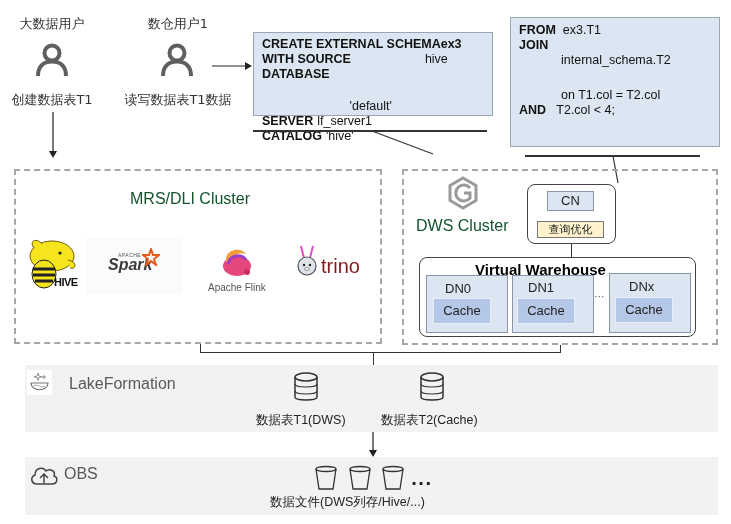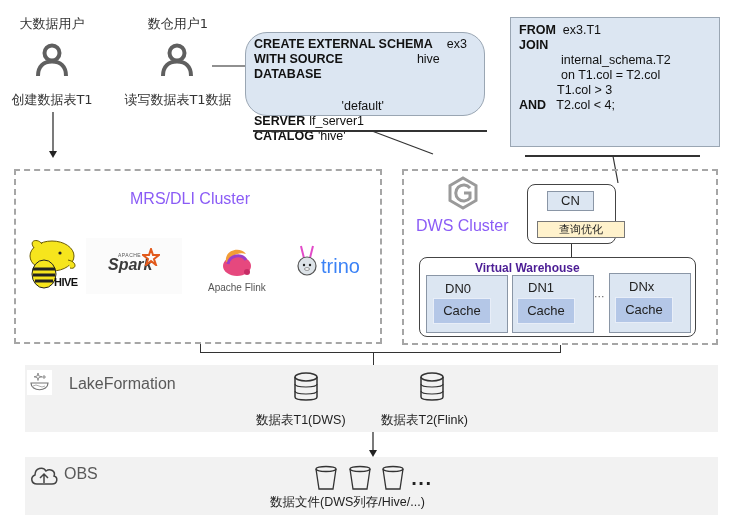--- a/index.html
+++ b/index.html
@@ -5,26 +5,26 @@
   * { box-sizing: border-box; margin: 0; padding: 0; }
   html, body { width: 731px; height: 524px; background: #ffffff; overflow: hidden; }
   body { position: relative; font-family: "DejaVu Sans", "Liberation Sans", sans-serif; color: #222; }
   .abs { position: absolute; }
   .user-label { font-size: 13px; color: #333; white-space: nowrap; text-align: center; }
   .user-icon { width: 36px; height: 36px; }
   .sql-box { background: #dce6f2; border: 1px solid #9aa6b3; font-family: "Liberation Sans", sans-serif; font-size: 12.5px; line-height: 15px; color: #111; padding: 4px 8px; }
   .sql-box b { font-weight: 700; }
   .line { background: #333; }
   .dashed-box { border: 2px dashed #a6a6a6; }
-  .cluster-title { font-family: "Liberation Sans", sans-serif; font-size: 16px; color: #8b5cf6; white-space: nowrap; }
+  .cluster-title { font-family: "Liberation Sans", sans-serif; font-size: 16px; color: #14532d; white-space: nowrap; }
   .logo { font-family: "Liberation Sans", sans-serif; }
   .rounded-box { border: 1.5px solid #444; border-radius: 8px; background: #fff; }
   .cn-box { background: #dce6f2; border: 1px solid #8a96a6; font-family: "Liberation Sans", sans-serif; font-size: 13px; text-align: center; line-height: 18px; }
   .qo-box { background: #fff2cc; border: 1px solid #777; font-size: 11px; text-align: center; line-height: 15px; }
-  .vw-title { font-family: "Liberation Sans", sans-serif; font-weight: 700; font-size: 12px; color: #4c1d95; white-space: nowrap; }
+  .vw-title { font-family: "Liberation Sans", sans-serif; font-weight: 700; font-size: 15px; color: #000000; white-space: nowrap; }
   .dn-box { background: #dce6f2; border: 1px solid #8a96a6; }
   .dn-label { font-family: "Liberation Sans", sans-serif; font-size: 13px; }
   .cache-box { background: #b4c7e7; border: 1px solid #e8eef8; font-family: "Liberation Sans", sans-serif; font-size: 13px; text-align: center; line-height: 24px; }
   .band { background: #f2f2f2; }
   .band-title { font-family: "Liberation Sans", sans-serif; font-size: 16px; color: #595959; white-space: nowrap; }
   .db-label { font-size: 12.5px; color: #222; white-space: nowrap; text-align: left; font-family: "Liberation Sans", sans-serif; }
   svg { display: block; }
 </style>
 </head>
 <body>
@@ -49,24 +49,24 @@
 
 <svg class="abs" style="left:48px;top:110px;" width="10" height="50">
     <line x1="5" y1="2" x2="5" y2="42" stroke="#222" stroke-width="1.2"></line>
     <polygon points="1,41 9,41 5,48" fill="#222"></polygon>
   </svg>
 <svg class="abs" style="left:210px;top:61px;" width="44" height="10">
     <line x1="2" y1="5" x2="36" y2="5" stroke="#222" stroke-width="1.2"></line>
     <polygon points="35,1 35,9 42,5" fill="#222"></polygon>
   </svg>
 
-<div class="abs sql-box" style="left:245px;top:32px;width:240px;height:84px;border-radius:22px;">
+<div class="abs sql-box" style="left:253px;top:32px;width:240px;height:84px;">
   <div style="display:flex;">
       <b>CREATE EXTERNAL SCHEMA</b>
-      <span style="margin-left:14px;">ex3</span>
+      <span style="font-weight:bold;">ex3</span>
     </div>
   <div style="display:flex;">
       <b>WITH SOURCE</b>
       <span style="margin-left:74px;">hive</span>
     </div>
   <div style="display:flex;">
       <b>DATABASE</b>
       <span style="margin-left:20px;margin-top:32px;">'default'</span>
     </div>
   <div style="display:flex;">
@@ -80,22 +80,21 @@
 </div>
 <div class="abs line" style="left:253px;top:130px;width:234px;height:1.5px;"></div>
 <svg class="abs" style="left:370px;top:129px;" width="70" height="30">
     <line x1="2" y1="2" x2="63" y2="25" stroke="#333" stroke-width="1.2"></line>
   </svg>
 
 <div class="abs sql-box" style="left:510px;top:17px;width:210px;height:130px;padding-top:5px;">
   <div><b>FROM</b>&nbsp; <span>ex3.T1</span></div>
   <div><b>JOIN</b></div>
   <div style="padding-left:42px;">internal_schema.T2</div>
-  <div style="padding-left:42px;">on T1.col = T2.col</div>
-  <div style="padding-left:38px;">T1.col &gt; 3</div>
+  <div style="padding-left:42px;margin-top:20px;">on T1.col = T2.col</div>
   <div><b>AND</b>&nbsp;&nbsp; <span>T2.col &lt; 4;</span></div>
 </div>
 <div class="abs line" style="left:525px;top:155px;width:175px;height:1.5px;"></div>
 <svg class="abs" style="left:610px;top:155px;" width="12" height="30">
     <line x1="3" y1="1" x2="8" y2="28" stroke="#333" stroke-width="1.2"></line>
   </svg>
 
 <div class="abs dashed-box" style="left:14px;top:169px;width:368px;height:175px;"></div>
 <div class="abs cluster-title" style="left:130px;top:190px;">MRS/DLI Cluster</div>
 
@@ -131,35 +130,35 @@
 
 <div class="abs" style="left:295px;top:244px;width:85px;height:36px;">
   <svg class="abs" style="left:0;top:0;" width="24" height="34" viewBox="0 0 24 34">
     <path d="M6 2 L9 14" stroke="#e24bc9" stroke-width="2"></path>
     <path d="M18 2 L15 14" stroke="#e24bc9" stroke-width="2"></path>
     <circle cx="12" cy="22" r="9" fill="#dde3e8" stroke="#555" stroke-width="1.2"></circle>
     <circle cx="9" cy="21" r="1.2" fill="#222"></circle>
     <circle cx="15" cy="21" r="1.2" fill="#222"></circle>
     <ellipse cx="12" cy="25" rx="2.5" ry="1.4" fill="#fff" stroke="#555" stroke-width="0.6"></ellipse>
   </svg>
-  <span class="abs logo" style="left:26px;top:11px;font-size:20px;color:#3b82f6;">trino</span>
+  <span class="abs logo" style="left:26px;top:11px;font-size:20px;color:#7f1d1d;">trino</span>
 </div>
 
 <div class="abs dashed-box" style="left:402px;top:169px;width:316px;height:176px;"></div>
 <div class="abs" style="left:446px;top:176px;">
   <svg width="34" height="34" viewBox="0 0 34 34">
     <polygon points="17,2 30,9.5 30,24.5 17,32 4,24.5 4,9.5" fill="none" stroke="#9a9a9a" stroke-width="3"></polygon>
     <path d="M24 12 A8 8 0 1 0 24 22 L24 17 L18 17" fill="none" stroke="#9a9a9a" stroke-width="3"></path>
   </svg>
 </div>
 <div class="abs cluster-title" style="left:416px;top:217px;">DWS Cluster</div>
 
 <div class="abs rounded-box" style="left:527px;top:184px;width:89px;height:60px;"></div>
 <div class="abs cn-box" style="left:547px;top:191px;width:47px;height:20px;">CN</div>
-<div class="abs qo-box" style="left:537px;top:221px;width:88px;height:17px;">查询优化</div>
+<div class="abs qo-box" style="left:537px;top:221px;width:67px;height:17px;">查询优化</div>
 <div class="abs line" style="left:571px;top:244px;width:1.2px;height:14px;"></div>
 
 <div class="abs rounded-box" style="left:419px;top:257px;width:277px;height:80px;"></div>
 <div class="abs vw-title" style="left:475px;top:261px;">Virtual Warehouse</div>
 
 <div class="abs dn-box" style="left:426px;top:275px;width:82px;height:58px;"></div>
 <div class="abs dn-label" style="left:445px;top:281px;">DN0</div>
 <div class="abs cache-box" style="left:433px;top:298px;width:58px;height:26px;">Cache</div>
 
 <div class="abs dn-box" style="left:512px;top:275px;width:82px;height:58px;"></div>
@@ -197,21 +196,21 @@
 </div>
 <div class="abs db-label" style="left:256px;top:412px;width:105px;">数据表T1(DWS)</div>
 
 <div class="abs" style="left:418px;top:372px;">
   <svg width="28" height="30" viewBox="0 0 28 30">
       <ellipse cx="14" cy="5" rx="11" ry="4" fill="none" stroke="#333" stroke-width="1.5"></ellipse>
       <path d="M3 5 L3 25 C3 29 25 29 25 25 L25 5" fill="none" stroke="#333" stroke-width="1.5"></path>
       <path d="M3 12 C3 16 25 16 25 12 M3 19 C3 23 25 23 25 19" fill="none" stroke="#333" stroke-width="1.2"></path>
     </svg>
 </div>
-<div class="abs db-label" style="left:381px;top:412px;width:105px;">数据表T2(Flink)</div>
+<div class="abs db-label" style="left:381px;top:412px;width:105px;">数据表T2(Cache)</div>
 
 <svg class="abs" style="left:368px;top:432px;" width="10" height="26">
     <line x1="5" y1="0" x2="5" y2="19" stroke="#222" stroke-width="1.2"></line>
     <polygon points="1,18 9,18 5,25" fill="#222"></polygon>
   </svg>
 
 <div class="abs band" style="left:25px;top:457px;width:693px;height:58px;"></div>
 <div class="abs" style="left:29px;top:463px;">
   <svg width="30" height="24" viewBox="0 0 30 24">
       <path d="M8 21 C2 21 1 14 6 12 C6 5 14 3 17 8 C21 5 27 8 25 13 C29 14 29 21 23 21 Z" fill="none" stroke="#444" stroke-width="1.5"></path>

